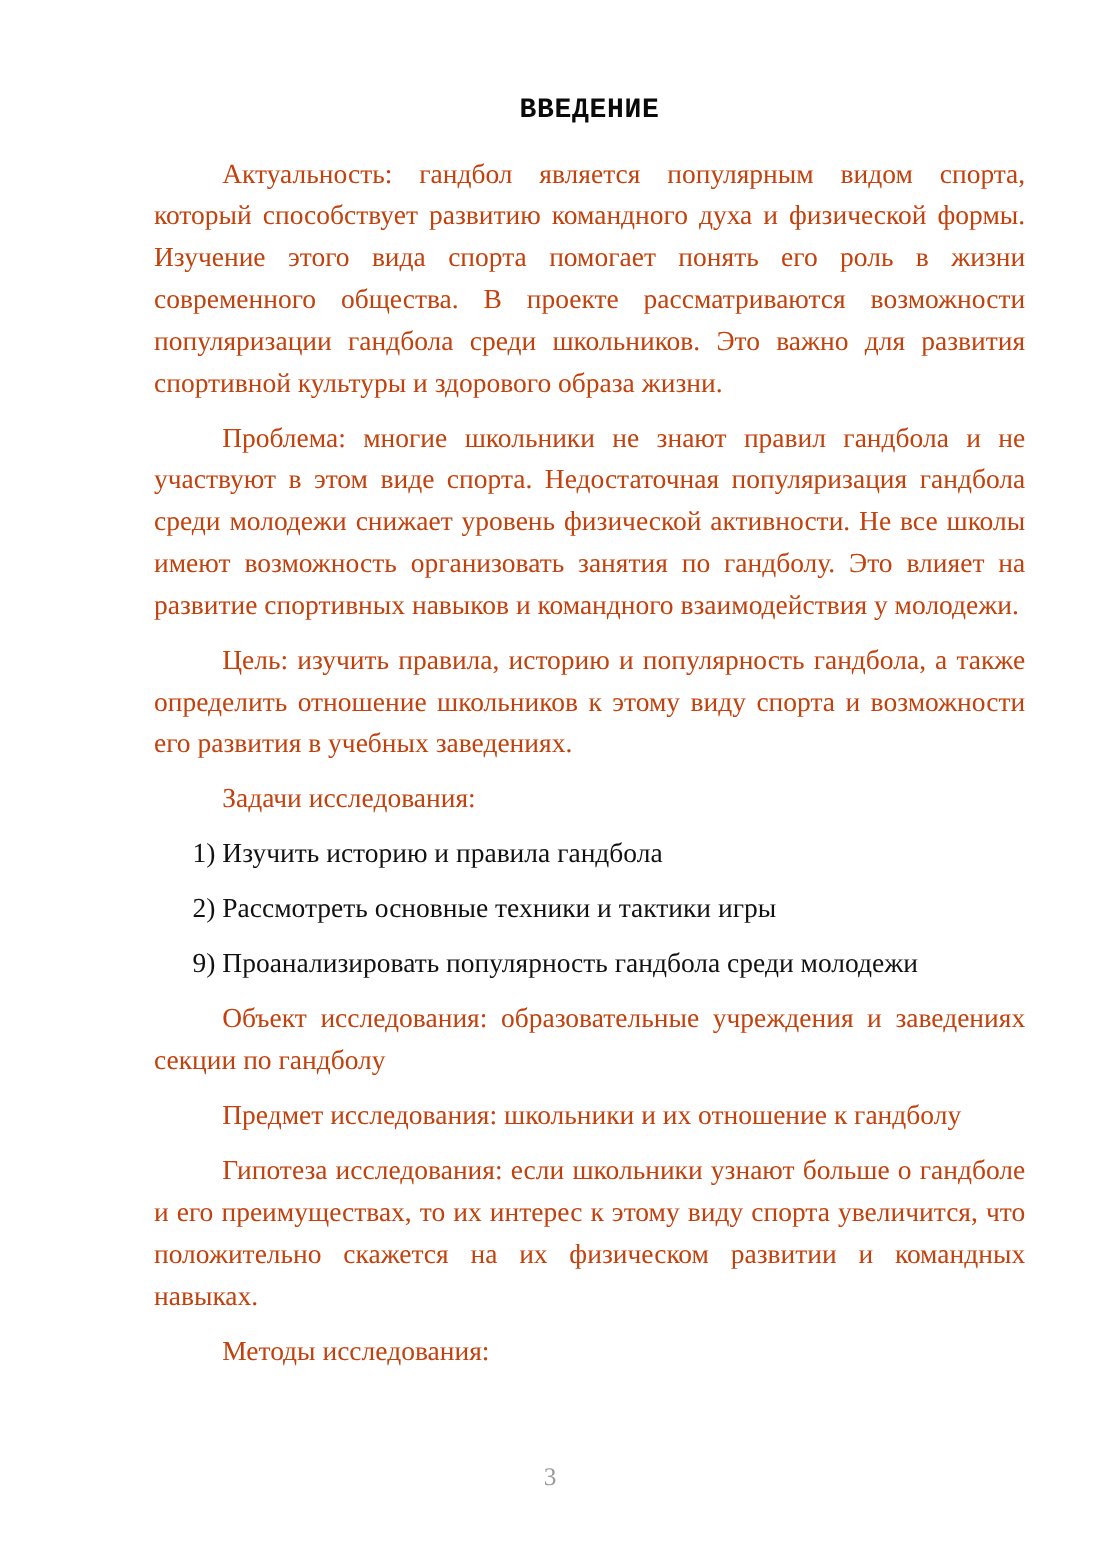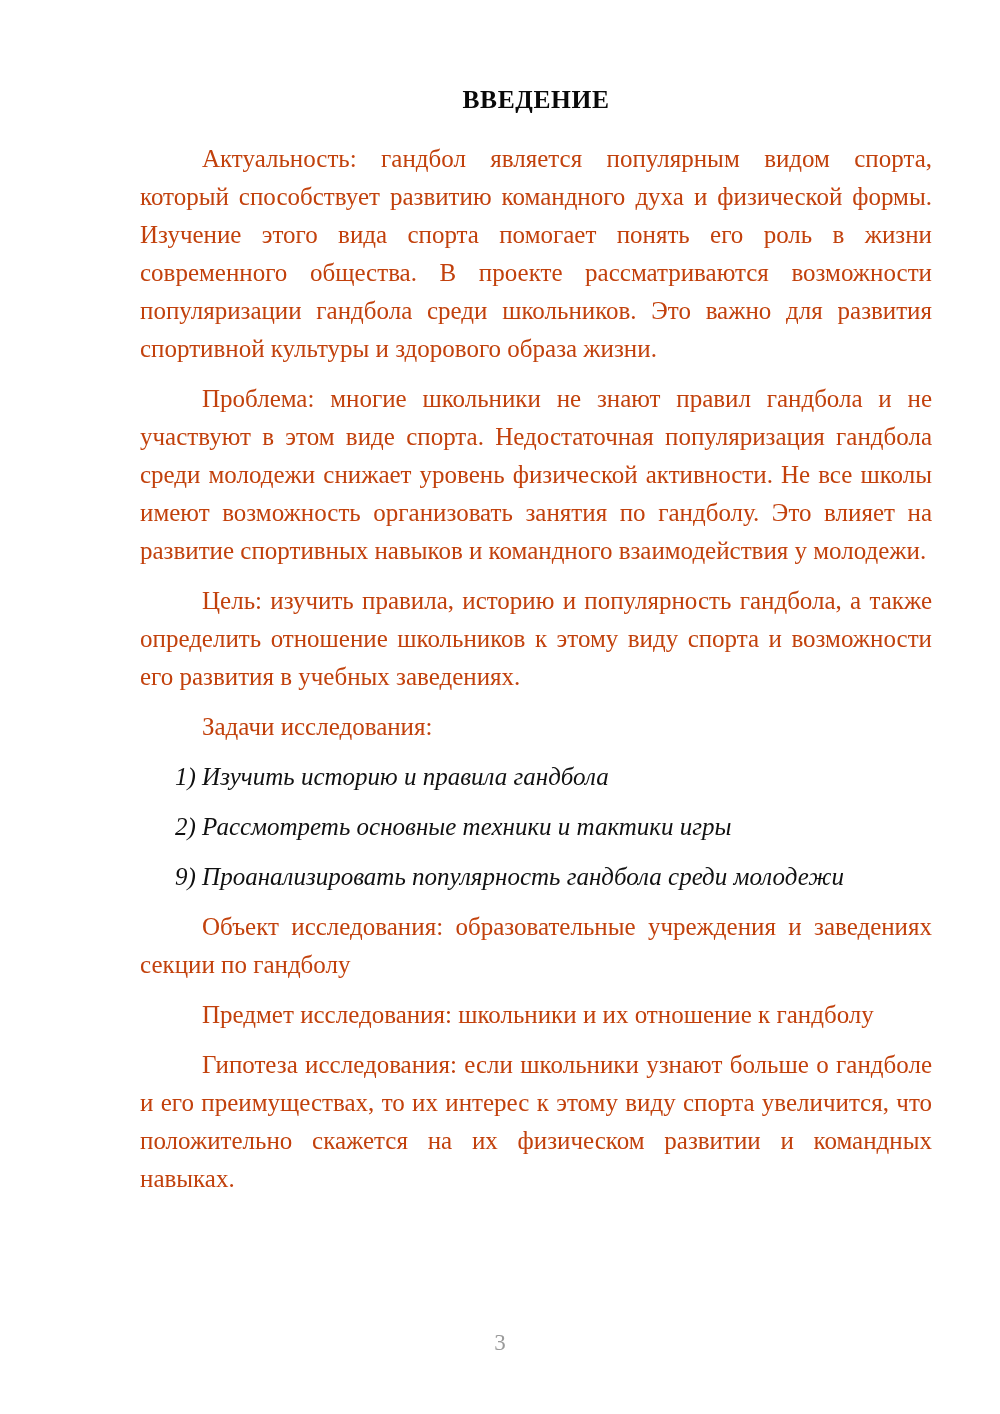--- a/index.html
+++ b/index.html
@@ -35,20 +35,21 @@
   }
 
   .doc-title {
     font-size: 25.5px;
     font-weight: bold;
     text-align: center;
     letter-spacing: 0.6px;
     margin: 0 0 24px 0;
     line-height: 1.25;
     color: #0a0a0a;
+    font-family: Liberation Mono, monospace;
   }
 
   .para {
     font-size: 25px;
     line-height: 38px;
     text-align: justify;
     text-justify: inter-word;
     text-indent: 62px;
     margin: 0 0 12px 0;
     color: #c2410c;
@@ -63,21 +64,20 @@
   }
 
   .para.no-stretch::after {
     content: none;
   }
 
   .list {
     list-style: none;
     margin: 0 0 10px 0;
     padding: 0;
-    font-style: italic;
   }
 
   .list-item {
     font-size: 25px;
     line-height: 38px;
     margin: 0 0 12px 0;
     padding-left: 35px;
     text-indent: 0;
     color: #111111;
     white-space: nowrap;
@@ -116,18 +116,19 @@
       <li class="list-item">2) Рассмотреть основные техники и тактики игры</li>
       <li class="list-item">9) Проанализировать популярность гандбола среди молодежи</li>
     </ol>
 
     <p class="para no-stretch">Объект исследования: образовательные учреждения и заведениях секции по гандболу</p>
 
     <p class="para no-stretch">Предмет исследования: школьники и их отношение к гандболу</p>
 
     <p class="para no-stretch">Гипотеза исследования: если школьники узнают больше о гандболе и его преимуществах, то их интерес к этому виду спорта увеличится, что положительно скажется на их физическом развитии и командных навыках.</p>
 
+    <p class="para no-stretch">Методы исследования:</p>
 
   </div>
 
   <div class="page-number">3</div>
 
 </div>
 
 </body></html>

